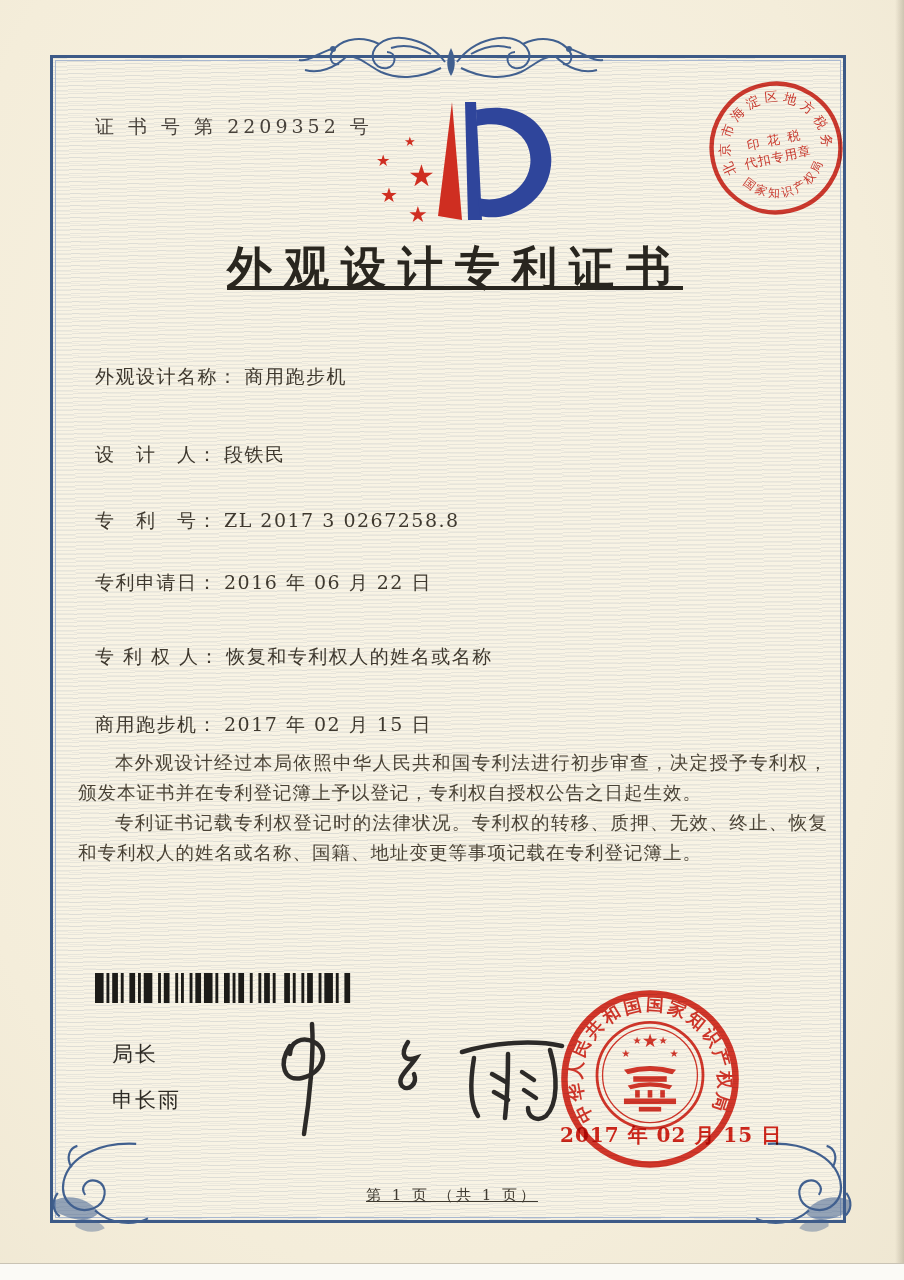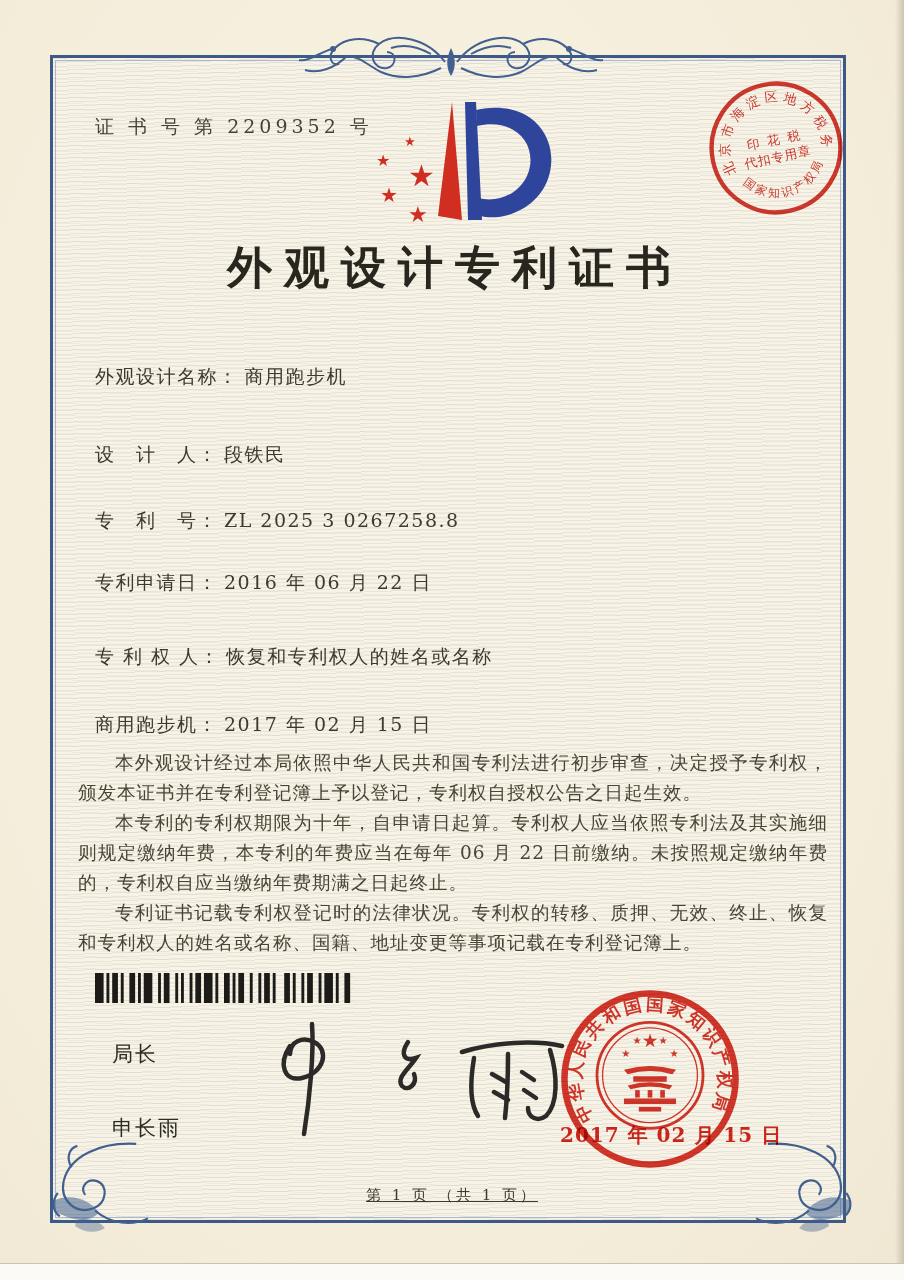--- a/index.html
+++ b/index.html
@@ -16,30 +16,30 @@
       repeating-linear-gradient(178deg, rgba(140,152,170,.16) 0 1px, rgba(0,0,0,0) 1px 4px),
       repeating-linear-gradient(182deg, rgba(140,152,170,.10) 0 1px, rgba(0,0,0,0) 1px 6px),
       #f8f3e4;
   }
   .frame .inner-line{position:absolute;inset:2px;border:1px solid #a9b8d0;pointer-events:none;}
   .cert-no{position:absolute;left:95px;top:114px;font-size:19px;letter-spacing:4px;color:#47413a;}
   .logo{position:absolute;left:352px;top:94px;width:228px;height:150px;}
   .tax-stamp{position:absolute;left:698px;top:70px;width:156px;height:156px;transform:rotate(-12deg);
     opacity:.92;mix-blend-mode:multiply;}
   .doc-title{position:absolute;left:0;right:6px;top:238px;text-align:center;font-size:45px;font-weight:bold;
-    letter-spacing:12px;padding-left:12px;color:#29261f;}
+    letter-spacing:12px;padding-left:12px;color:#29261f;text-decoration:underline;}
   .field{position:absolute;left:95px;font-size:19px;color:#3e382e;letter-spacing:1.5px;white-space:nowrap;}
   .f0{top:364px}.f1{top:442px}.f2{top:508px}.f3{top:570px}.f4{top:644px}.f5{top:712px}
   .field .val{margin-left:6px;}
   .body-text{position:absolute;left:78px;width:750px;top:748px;font-size:18.5px;line-height:30px;
     color:#4a4336;text-align:justify;letter-spacing:1px;}
   .body-text p{margin:0;text-indent:2em;}
   .barcode{position:absolute;left:95px;top:973px;width:258px;height:30px;}
   .signer-title{position:absolute;left:112px;top:1040px;font-size:21px;color:#2e2b25;letter-spacing:2px;}
-  .signer-name{position:absolute;left:112px;top:1086px;font-size:21px;color:#2e2b25;letter-spacing:2px;margin-top:28px;}
+  .signer-name{position:absolute;left:112px;top:1086px;font-size:21px;color:#2e2b25;letter-spacing:2px;}
   .signature{position:absolute;left:250px;top:1012px;width:340px;height:130px;}
   .big-seal{position:absolute;left:557px;top:986px;width:186px;height:186px;opacity:.93;mix-blend-mode:multiply;}
   .seal-date{position:absolute;left:560px;top:1122px;width:170px;font-size:20px;font-weight:bold;
     color:#d5281e;letter-spacing:1px;white-space:nowrap;mix-blend-mode:multiply;}
   .footer{position:absolute;left:0;right:0;top:1186px;text-align:center;font-size:15px;
     letter-spacing:3px;color:#3f3a30;text-decoration:underline;}
   .ornament-top{position:absolute;left:271px;top:18px;width:360px;height:80px;}
   .corner-orn{position:absolute;width:108px;height:98px;}
   .corner-left{left:42px;top:1138px;}
   .corner-right{left:754px;top:1138px;transform:scaleX(-1);}
@@ -121,35 +121,34 @@
 
 <div class="doc-title">外观设计专利证书</div>
 
 <div class="field f0">
   <span>外观设计名称：</span><span class="val">商用跑步机</span>
 </div>
 <div class="field f1">
   <span>设　计　人：</span><span class="val">段铁民</span>
 </div>
 <div class="field f2">
-  <span>专　利　号：</span><span class="val">ZL 2025 3 0267258.8</span>
+  <span>专　利　号：</span><span class="val">ZL 2017 3 0267258.8</span>
 </div>
 <div class="field f3">
   <span>专利申请日：</span><span class="val">2016 年 06 月 22 日</span>
 </div>
 <div class="field f4">
   <span>专 利 权 人：</span><span class="val">恢复和专利权人的姓名或名称</span>
 </div>
 <div class="field f5">
   <span>商用跑步机：</span><span class="val">2017 年 02 月 15 日</span>
 </div>
 
 <div class="body-text">
   <p>本外观设计经过本局依照中华人民共和国专利法进行初步审查，决定授予专利权，颁发本证书并在专利登记簿上予以登记，专利权自授权公告之日起生效。</p>
-  <p>本专利的专利权期限为十年，自申请日起算。专利权人应当依照专利法及其实施细则规定缴纳年费，本专利的年费应当在每年 06 月 22 日前缴纳。未按照规定缴纳年费的，专利权自应当缴纳年费期满之日起终止。</p>
   <p>专利证书记载专利权登记时的法律状况。专利权的转移、质押、无效、终止、恢复和专利权人的姓名或名称、国籍、地址变更等事项记载在专利登记簿上。</p>
 </div>
 
 <svg class="barcode" id="barcode" viewBox="0 0 258 30" preserveAspectRatio="none">
     <rect x="0.00" y="0" width="8.60" height="30" fill="#1c1b18"></rect>
     <rect x="11.47" y="0" width="2.87" height="30" fill="#1c1b18"></rect>
     <rect x="17.20" y="0" width="5.73" height="30" fill="#1c1b18"></rect>
     <rect x="25.80" y="0" width="2.87" height="30" fill="#1c1b18"></rect>
     <rect x="34.40" y="0" width="5.73" height="30" fill="#1c1b18"></rect>
     <rect x="43.00" y="0" width="2.87" height="30" fill="#1c1b18"></rect>

